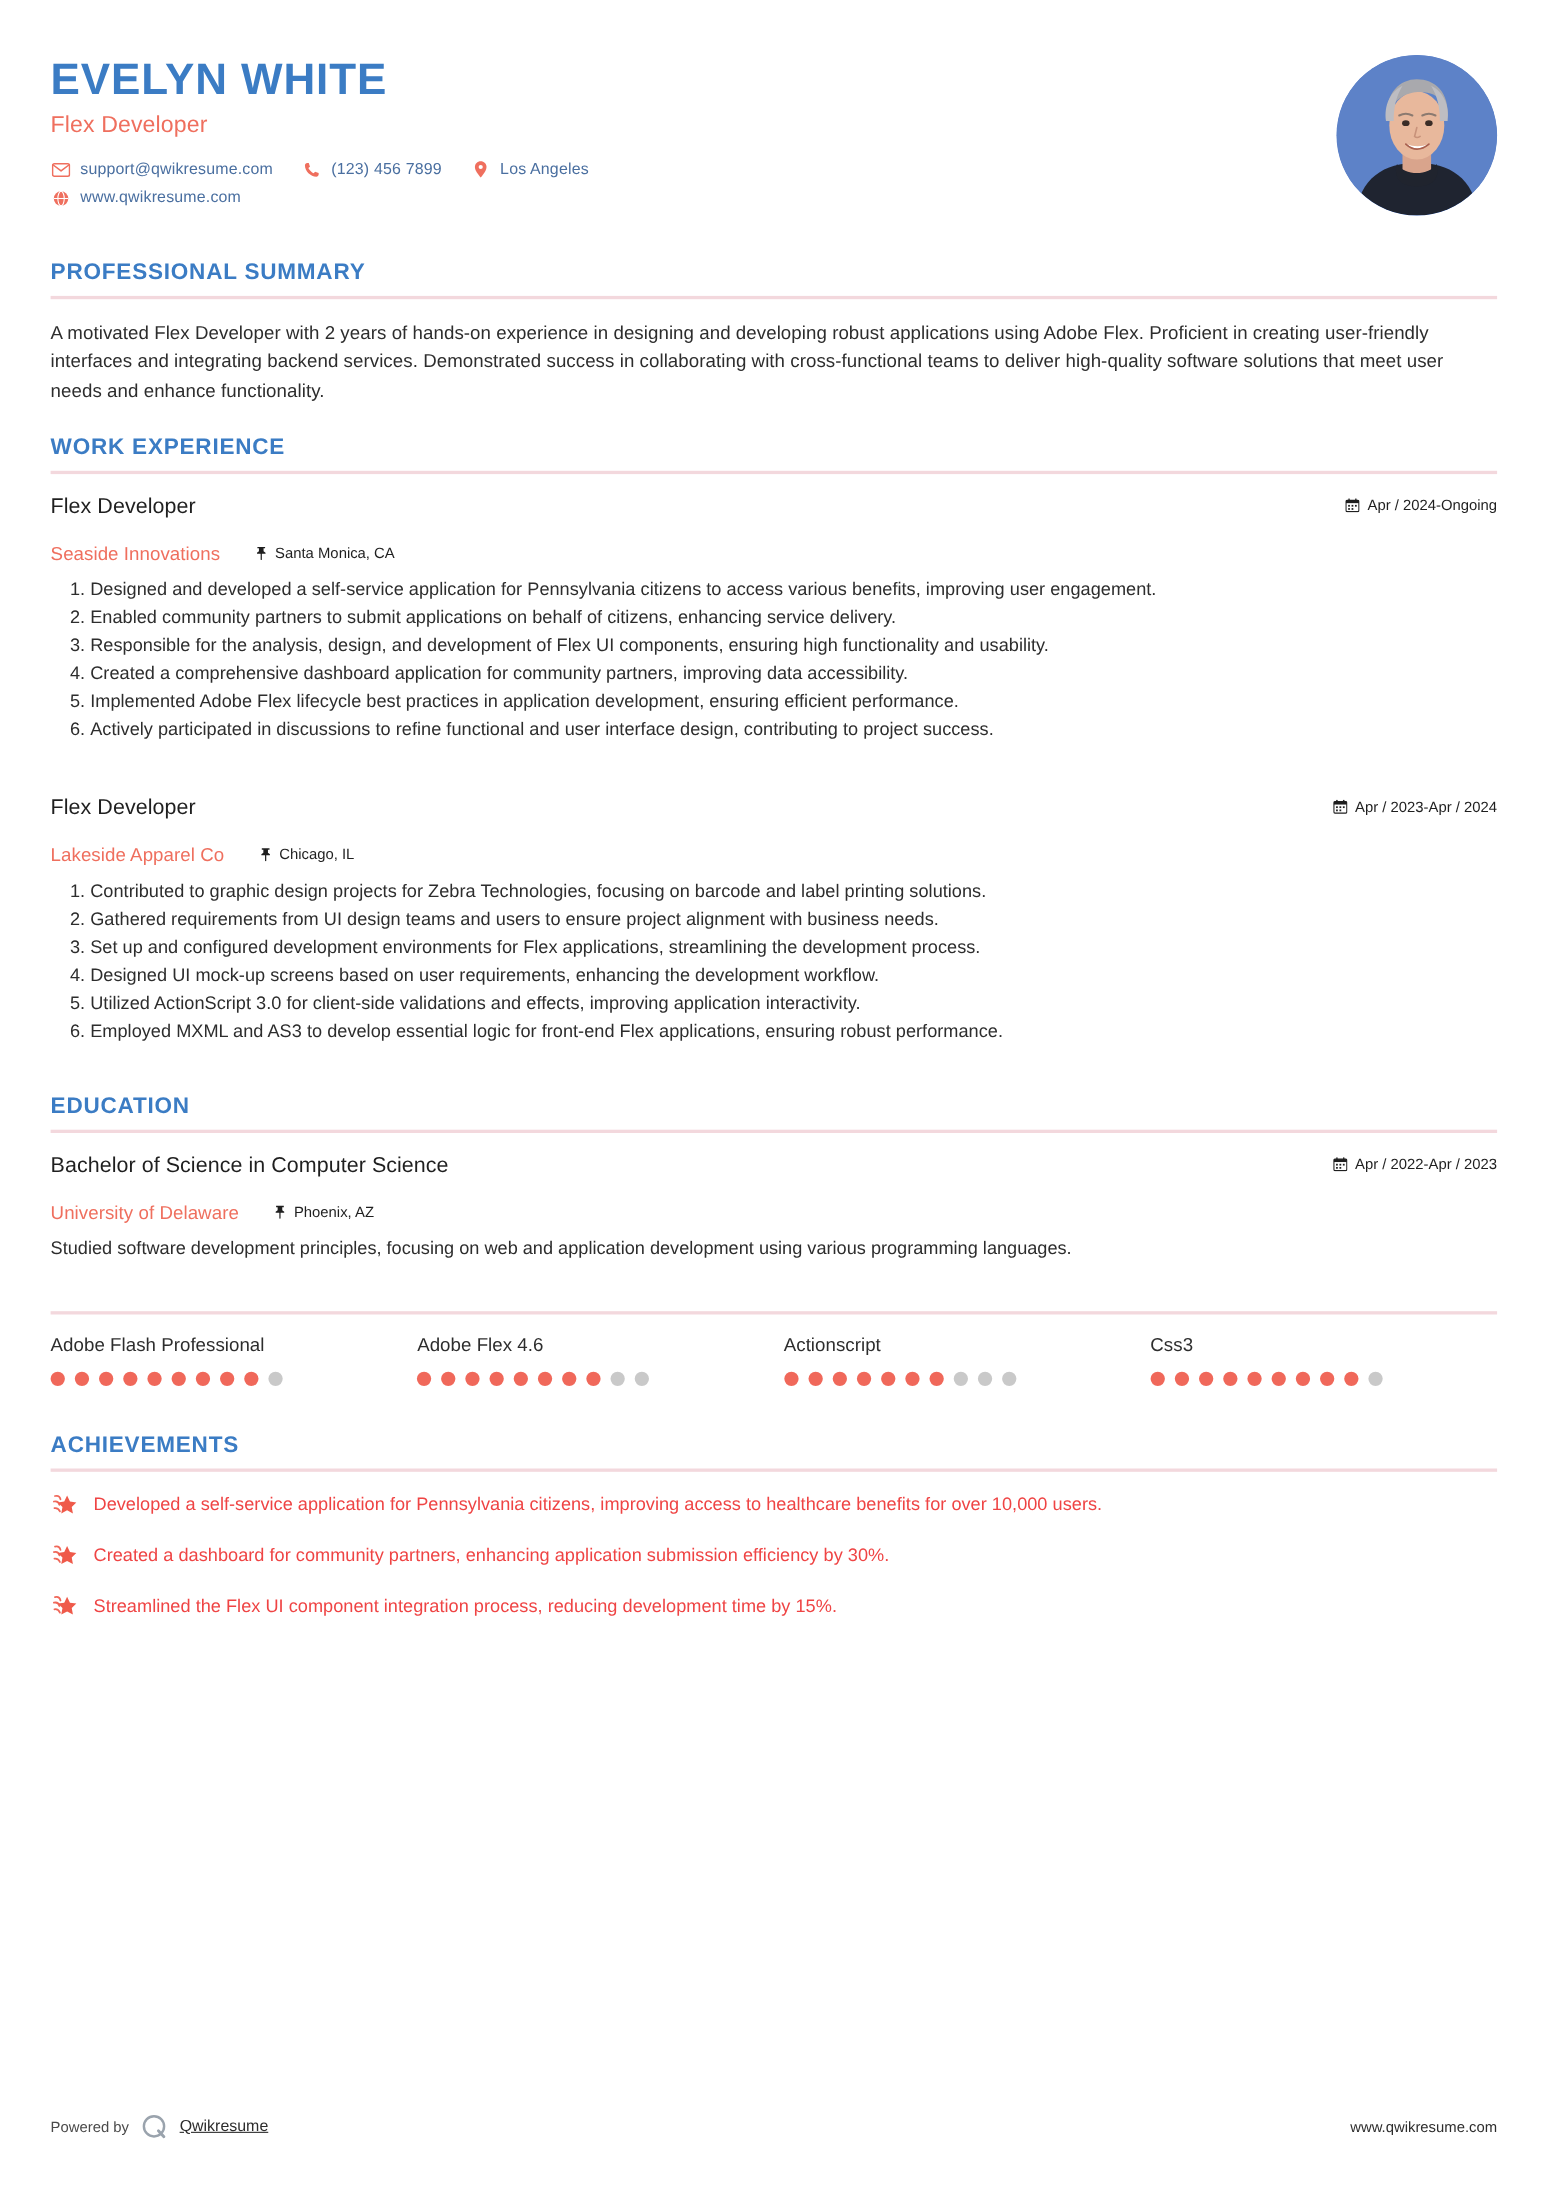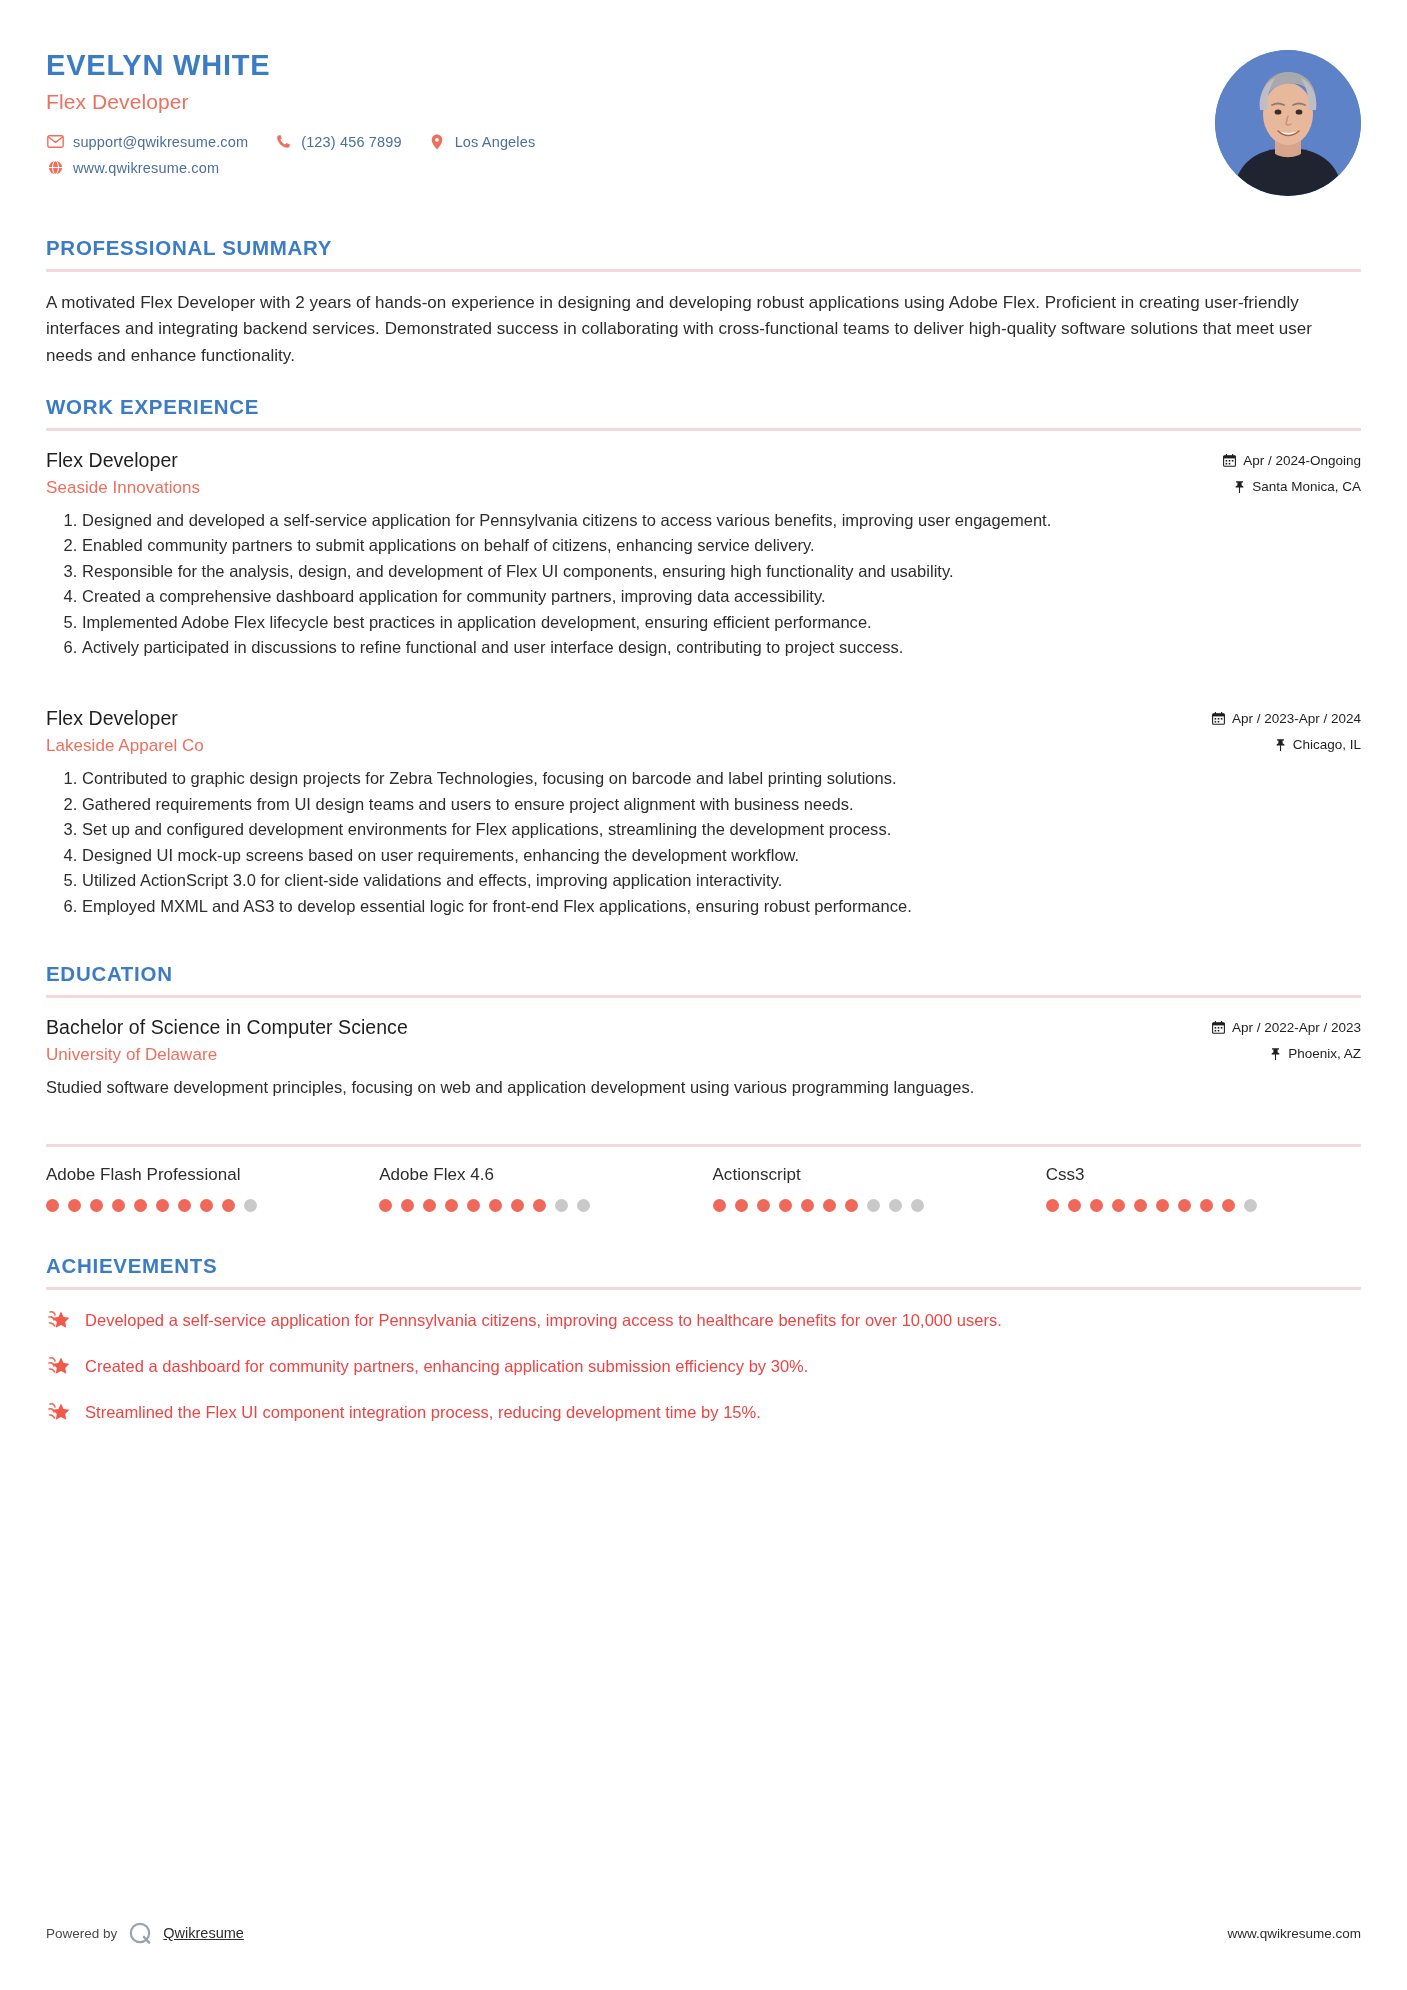--- a/index.html
+++ b/index.html
@@ -18,21 +18,21 @@
     overflow: hidden;
   }
 
   
   .header {
     position: relative;
     min-height: 160px;
   }
 
   .name {
-    font-size: 29px;
+    font-size: 40px;
     font-weight: 700;
     letter-spacing: 0.8px;
     color: #3b7cc4;
     line-height: 1.1;
     margin-top: 6px;
   }
 
   .job-title {
     font-size: 21px;
     font-weight: 400;
@@ -138,23 +138,23 @@
   }
   .entry-meta .m-icon {
     margin-right: 7px;
     display: inline-flex;
     align-items: center;
   }
   .entry-meta .m-icon svg { display: block; }
 
   .entry-sub {
     display: flex;
-    justify-content: space-between;
+    justify-content: flex-start;
     align-items: baseline;
-    margin-top: 6px;
+    margin-top: 22px;
     gap: 32px;
   }
 
   .entry-org {
     font-size: 17px;
     color: #ef6f5e;
     letter-spacing: 0.05px;
   }
 
   .bullets {

